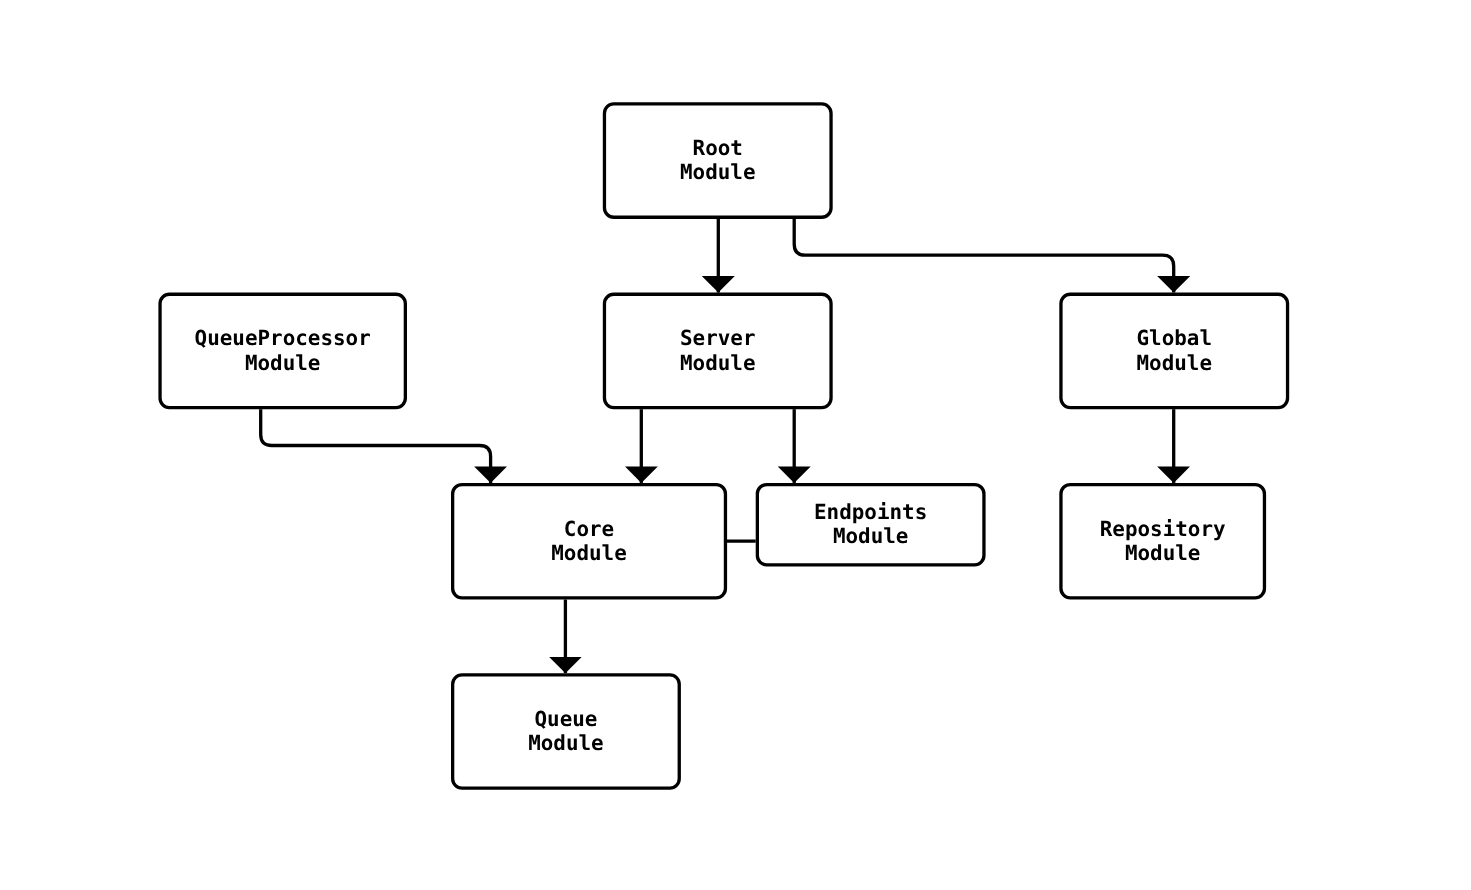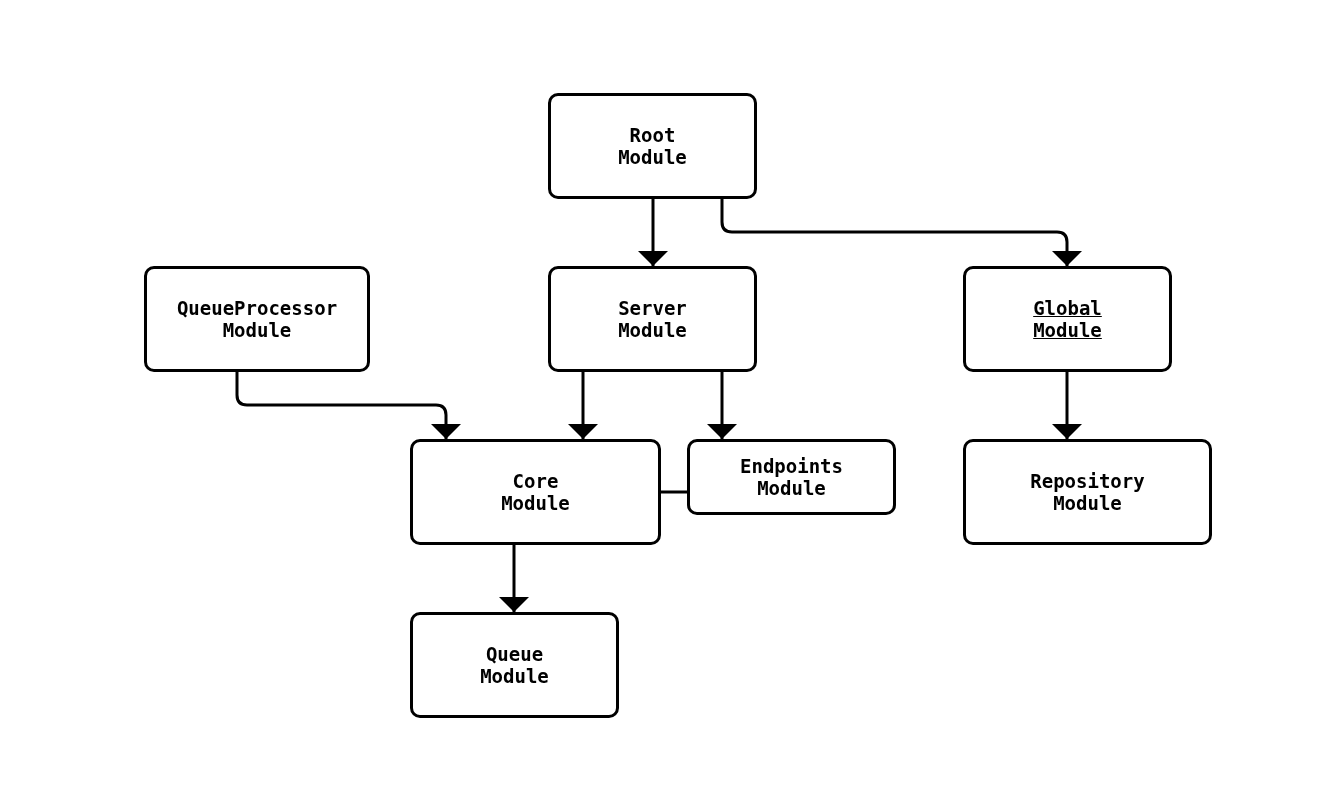--- a/index.html
+++ b/index.html
@@ -77,33 +77,33 @@
       <div class="node-line">Module</div>
     </div>
     <div class="node" style="left: 121px; top: 266px; width: 226px; height: 106px; margin-left: 23px;">
       <div class="node-line">QueueProcessor</div>
       <div class="node-line">Module</div>
     </div>
     <div class="node" style="left: 548px; top: 266px; width: 209px; height: 106px;">
       <div class="node-line">Server</div>
       <div class="node-line">Module</div>
     </div>
-    <div class="node" style="left: 963px; top: 266px; width: 209px; height: 106px; text-decoration: underline;">
+    <div class="node" style="left: 963px; top: 266px; width: 209px; height: 106px;">
       <div class="node-line">Global</div>
       <div class="node-line">Module</div>
     </div>
     <div class="node" style="left: 410px; top: 439px; width: 251px; height: 106px;">
       <div class="node-line">Core</div>
       <div class="node-line">Module</div>
     </div>
     <div class="node" style="left: 687px; top: 439px; width: 209px; height: 76px;">
       <div class="node-line">Endpoints</div>
       <div class="node-line">Module</div>
     </div>
-    <div class="node" style="left: 963px; top: 439px; width: 249px; height: 106px;">
+    <div class="node" style="left: 963px; top: 439px; width: 188px; height: 106px;">
       <div class="node-line">Repository</div>
       <div class="node-line">Module</div>
     </div>
     <div class="node" style="left: 410px; top: 612px; width: 209px; height: 106px;">
       <div class="node-line">Queue</div>
       <div class="node-line">Module</div>
     </div>
   </div>
 
 </body></html>

